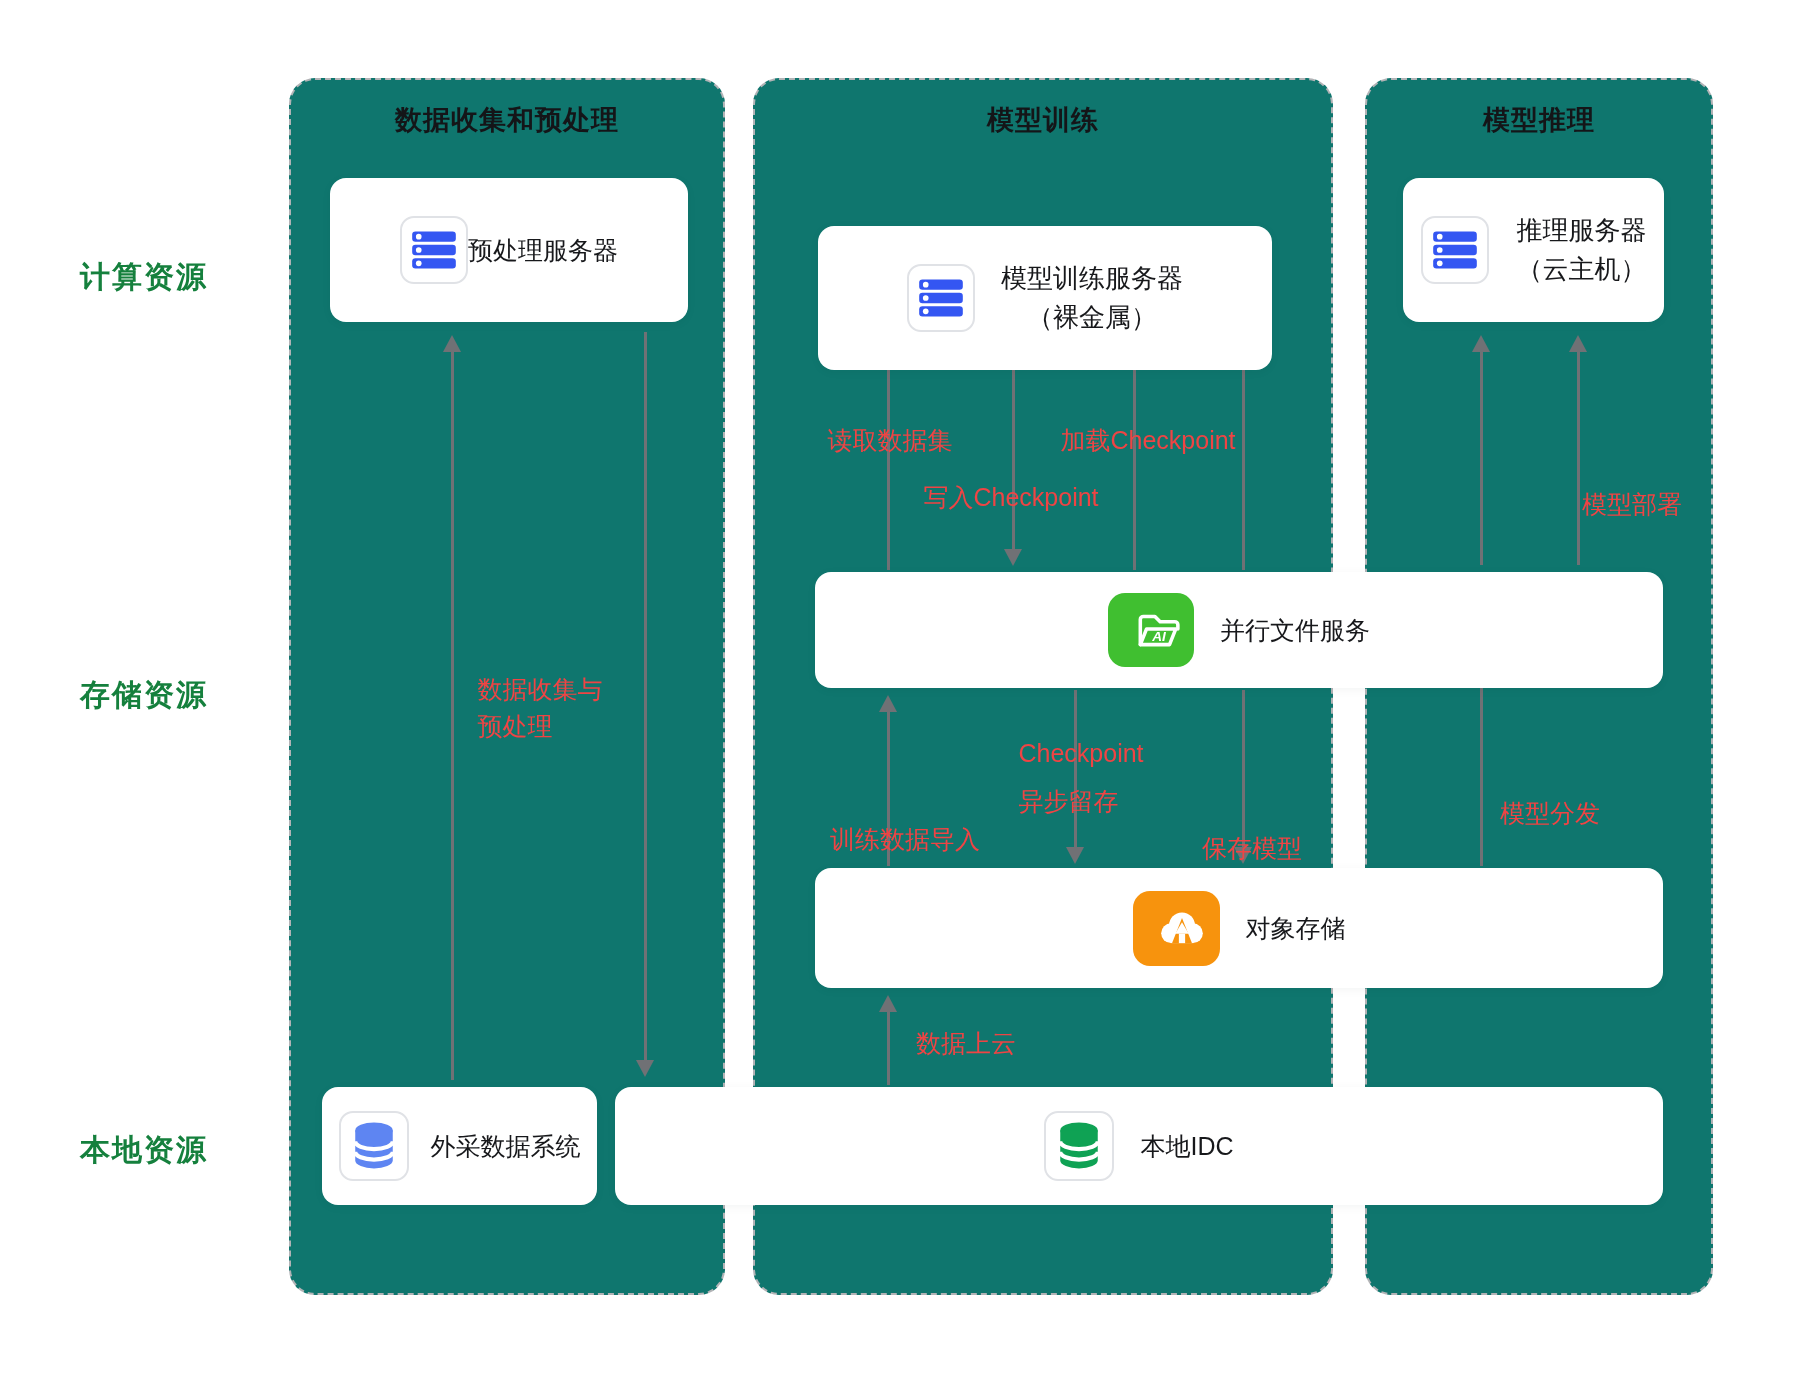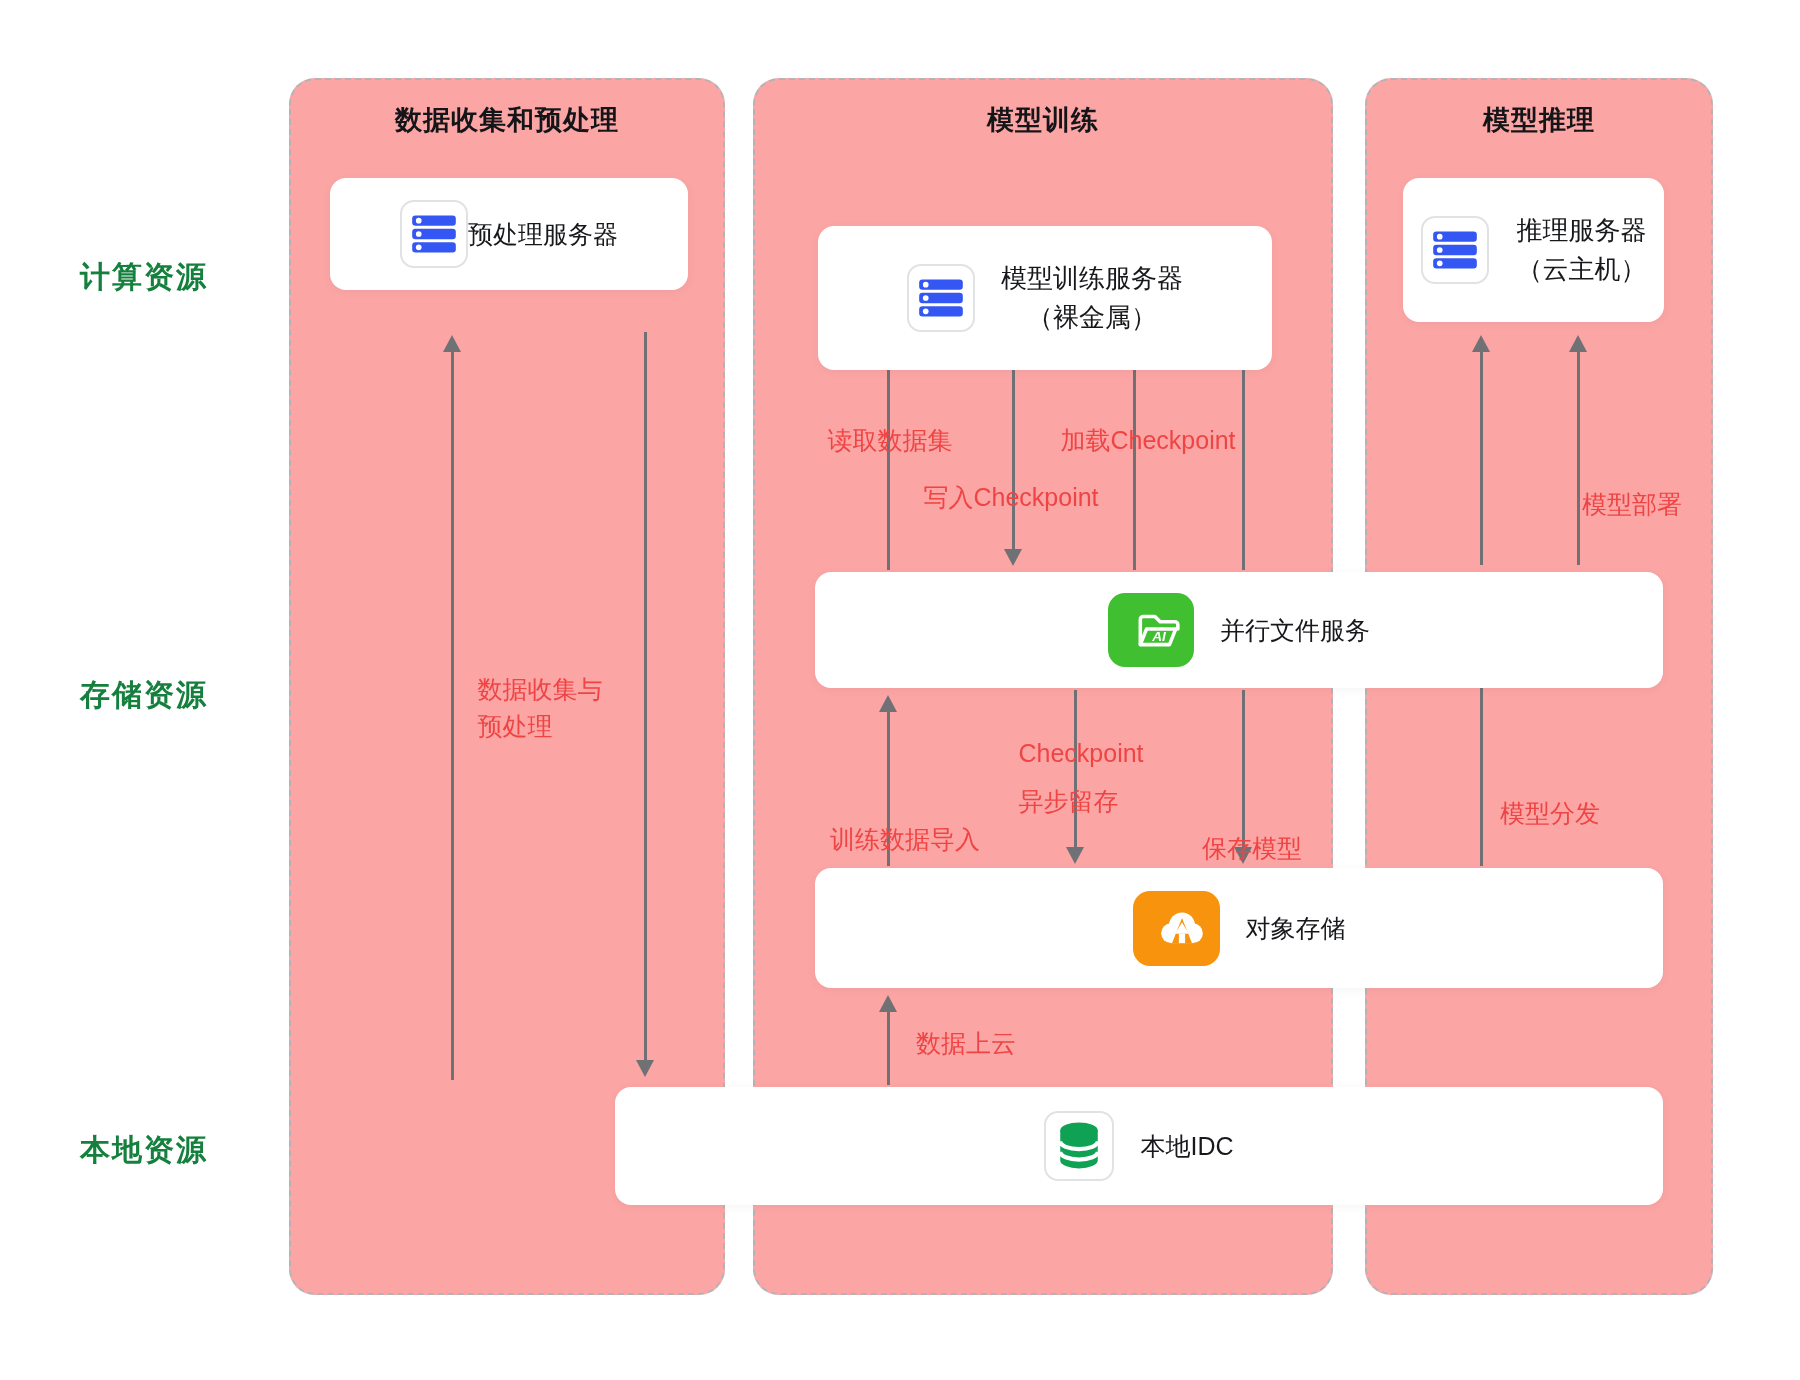--- a/index.html
+++ b/index.html
@@ -2,21 +2,21 @@
 <html><head>
 <meta charset="utf-8">
 <style>
   html,body{margin:0;padding:0;background:#fff;}
   .canvas{
     position:relative;width:1800px;height:1380px;background:#ffffff;
     font-family:"Liberation Sans","DejaVu Sans",sans-serif;color:#17181b;
     overflow:hidden;
   }
   
-  .col{position:absolute;top:78px;height:1217px;background:#fca5a5;
+  .col{position:absolute;top:78px;height:1217px;background:#0f766e;
     border:2px dashed #b2b3b6;border-radius:26px;box-sizing:border-box;}
   .col1{left:289px;width:436px;}
   .col2{left:753px;width:580px;}
   .col3{left:1365px;width:348px;}
   .col-title{position:absolute;top:22px;left:0;right:0;text-align:center;
     font-size:27px;font-weight:700;color:#141518;letter-spacing:1px;}
   
   .row-label{position:absolute;left:80px;font-size:30px;font-weight:700;color:#15803d;letter-spacing:2px;}
   
   .node{position:absolute;background:#fff;border-radius:16px;
@@ -104,21 +104,21 @@
   <div class="elabel" style="left:905px;top:823px;">训练数据导入</div>
   <div class="elabel ckpt" style="left:1081px;top:729px;">
     <div>Checkpoint</div>
     <div>异步留存</div>
   </div>
   <div class="elabel" style="left:1252px;top:832px;">保存模型</div>
   <div class="elabel" style="left:966px;top:1027px;">数据上云</div>
   <div class="elabel" style="left:1632px;top:458px;margin-top:30px;">模型部署</div>
   <div class="elabel" style="left:1550px;top:797px;">模型分发</div>
 
-  <div class="node" style="left:330px;top:178px;width:358px;height:112px;font-family:Liberation Serif, serif;">
+  <div class="node" style="left:330px;top:178px;width:358px;height:144px;font-family:Liberation Serif, serif;">
     <div class="iframe">
       <svg width="48" height="48" viewBox="0 0 44 44">
         <rect x="2" y="5" width="40" height="9.5" rx="3" fill="#3456f2"></rect>
         <rect x="2" y="17.25" width="40" height="9.5" rx="3" fill="#3456f2"></rect>
         <rect x="2" y="29.5" width="40" height="9.5" rx="3" fill="#3456f2"></rect>
         <circle cx="8" cy="9.75" r="2.6" fill="#fff"></circle>
         <circle cx="8" cy="22" r="2.6" fill="#fff"></circle>
         <circle cx="8" cy="34.25" r="2.6" fill="#fff"></circle>
       </svg>
     </div>
@@ -178,20 +178,31 @@
         <circle cx="24" cy="21.5" r="12.5" fill="#fff"></circle>
         <rect x="13" y="27" width="22" height="11.5" fill="#fff"></rect>
         <polygon points="24,14.5 14.5,38.5 33.5,38.5" fill="#f7930d"></polygon>
         <polygon points="24,18.5 17.5,29.5 30.5,29.5" fill="#fff"></polygon>
         <rect x="21" y="29.5" width="6" height="9" fill="#fff"></rect>
       </svg>
     </div>
     <div class="node-label">对象存储</div>
   </div>
 
+  <div class="node" style="left:322px;top:1087px;width:275px;height:118px;gap:22px;">
+    <div class="iframe db">
+      <svg width="46" height="50" viewBox="0 0 44 48">
+        <ellipse cx="22" cy="9" rx="18" ry="7.5" fill="#5e85f2"></ellipse>
+        <path d="M4 9 v29 a18 7.5 0 0 0 36 0 V9" fill="#5e85f2"></path>
+        <path d="M4 19.5 a18 7.5 0 0 0 36 0" stroke="#fff" stroke-width="4" fill="none"></path>
+        <path d="M4 29.5 a18 7.5 0 0 0 36 0" stroke="#fff" stroke-width="4" fill="none"></path>
+      </svg>
+    </div>
+    <div class="node-label">外采数据系统</div>
+  </div>
 
   <div class="node" style="left:615px;top:1087px;width:1048px;height:118px;gap:26px;">
     <div class="iframe db">
       <svg width="46" height="50" viewBox="0 0 44 48">
         <ellipse cx="22" cy="9" rx="18" ry="7.5" fill="#0fa254"></ellipse>
         <path d="M4 9 v29 a18 7.5 0 0 0 36 0 V9" fill="#0fa254"></path>
         <path d="M4 19.5 a18 7.5 0 0 0 36 0" stroke="#fff" stroke-width="4" fill="none"></path>
         <path d="M4 29.5 a18 7.5 0 0 0 36 0" stroke="#fff" stroke-width="4" fill="none"></path>
       </svg>
     </div>

